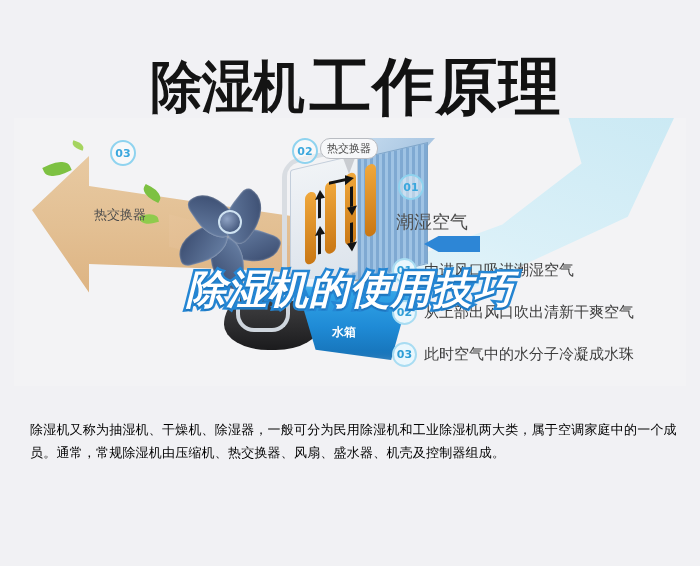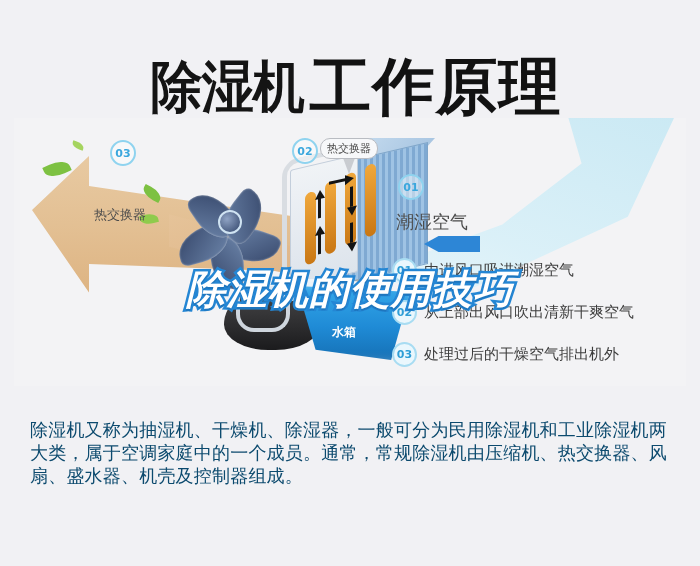--- a/index.html
+++ b/index.html
@@ -183,21 +183,21 @@
     font-size:40px;font-weight:bold;font-style:italic;
     color:#ffffff;letter-spacing:1px;
     -webkit-text-stroke:5px #2486d4;
     paint-order:stroke fill;
     text-shadow:0 2px 0 rgba(20,90,150,.35);
   }
 
   
   .copy{position:absolute;left:30px;top:418px;width:648px;}
   .para{
-    font-size:18px;color:#0c4a6e;line-height:23px;margin:0 0 18px 0;
+    font-size:13px;color:#000000;line-height:23px;margin:0 0 18px 0;
     letter-spacing:.2px;
   }
 </style>
 </head>
 <body>
 
 <div class="page">
 
   <div class="title-band">
     <span class="title-a">除湿机</span>
@@ -269,21 +269,21 @@
     <div class="step">
       <div class="step-badge">01</div>
       <div class="step-text">由进风口吸进潮湿空气</div>
     </div>
     <div class="step">
       <div class="step-badge">02</div>
       <div class="step-text">从上部出风口吹出清新干爽空气</div>
     </div>
     <div class="step">
       <div class="step-badge">03</div>
-      <div class="step-text">处理过后的干燥空气排出机外</div>
+      <div class="step-text">此时空气中的水分子冷凝成水珠</div>
     </div>
   </div>
 
   <div class="overlay">除湿机的使用技巧</div>
 
   <div class="copy">
     <p class="para">除湿机又称为抽湿机、干燥机、除湿器，一般可分为民用除湿机和工业除湿机两大类，属于空调家庭中的一个成员。通常，常规除湿机由压缩机、热交换器、风扇、盛水器、机壳及控制器组成。</p>
   </div>
 
 </div>

